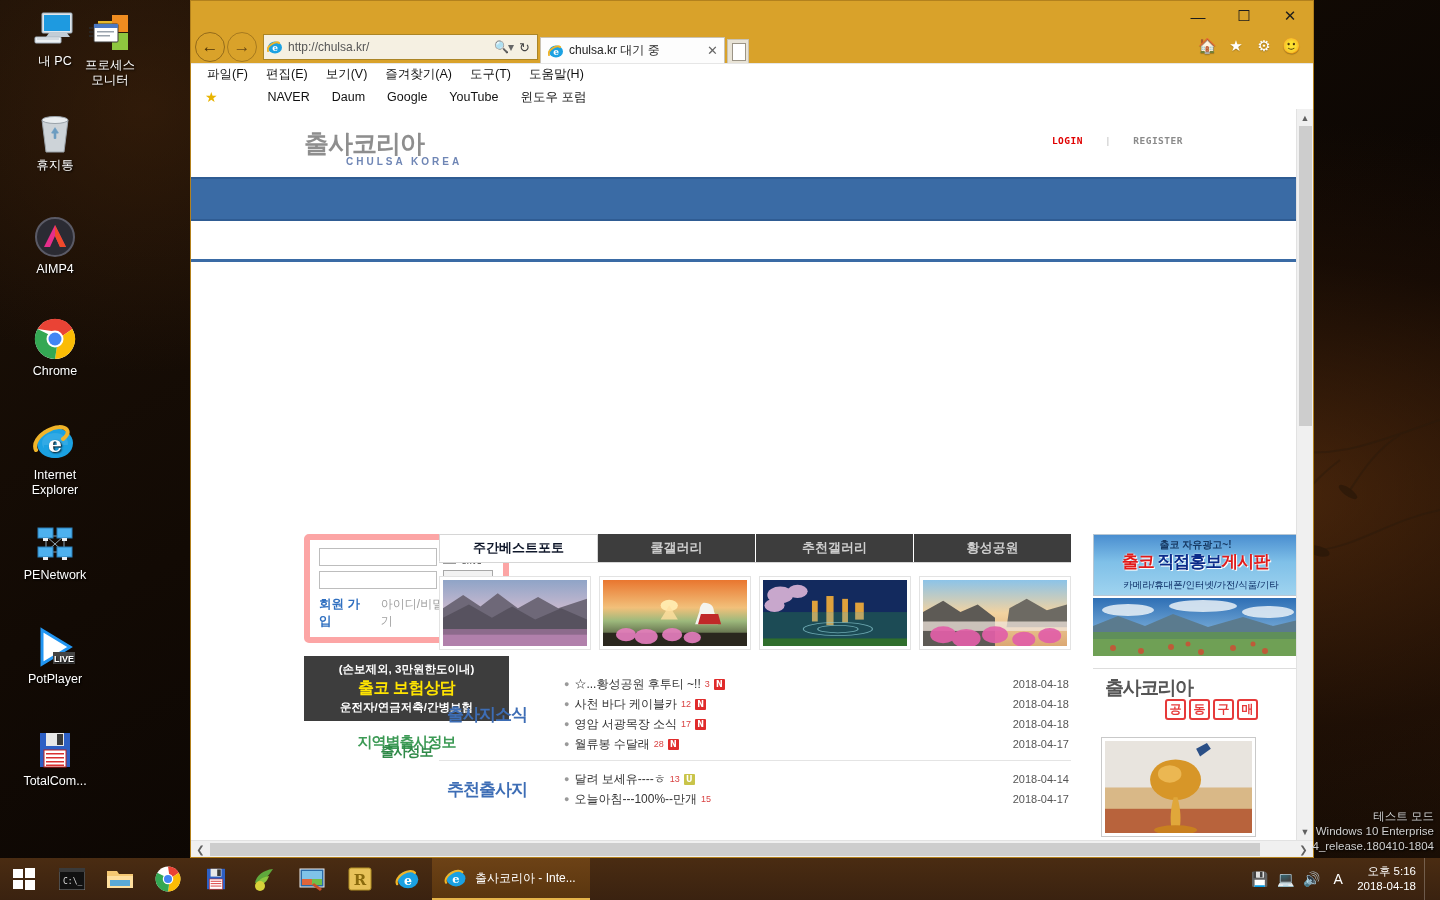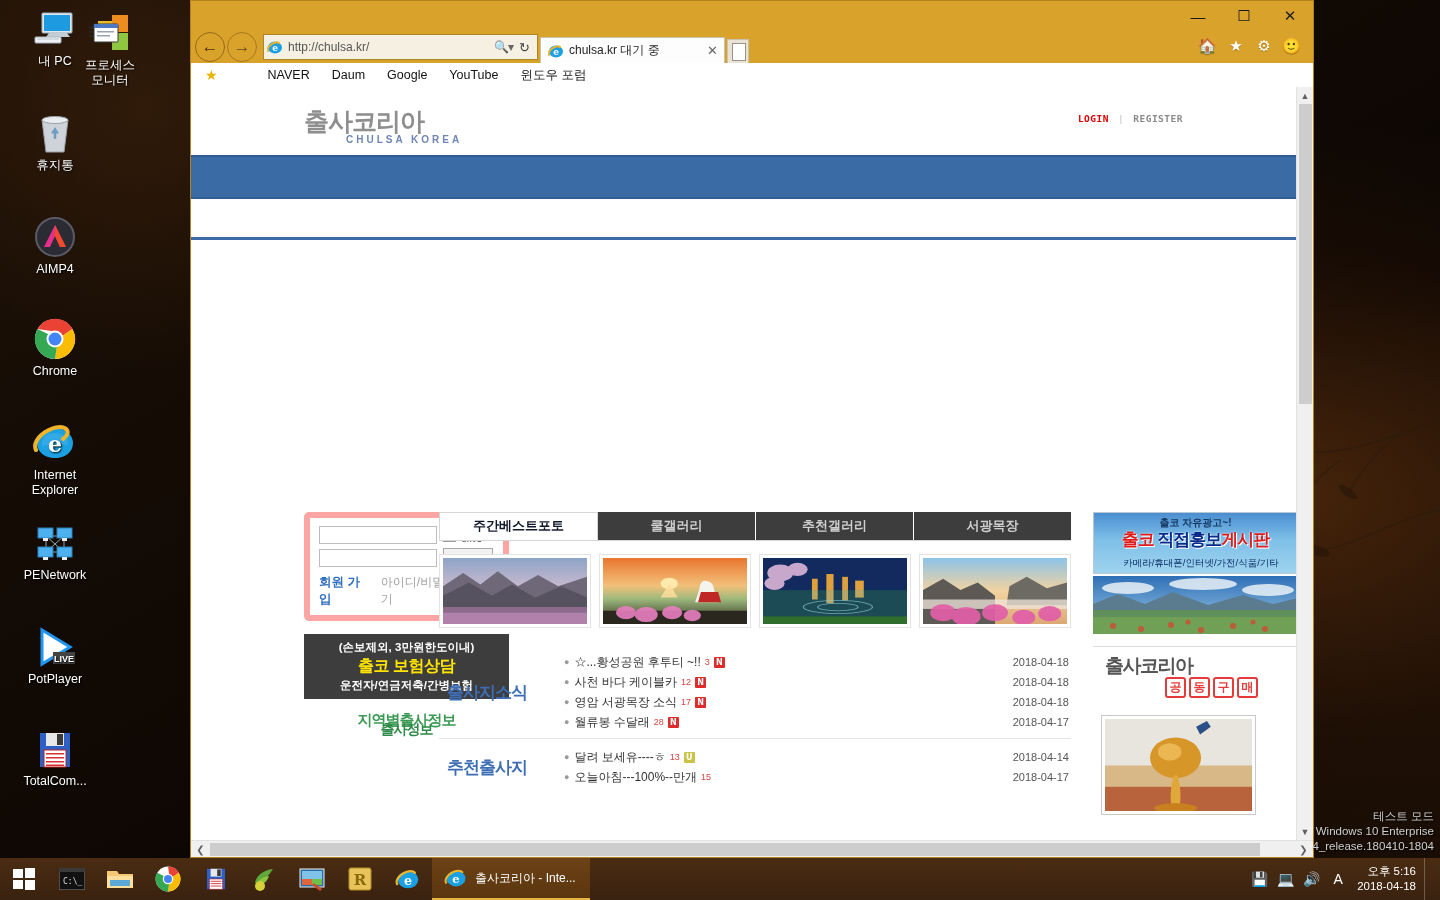--- a/index.html
+++ b/index.html
@@ -87,21 +87,21 @@
   #hthumb { height:13px; background:#cdcdcd; }
 
   
   #site { position:absolute; left:0; top:0; width:1107px; }
   #site-header { height:68px; background:#fff; position:relative; }
   #logo { position:absolute; left:113px; top:18px; }
   #logo .ko { font-size:25px; font-weight:bold; color:#8e8e8e; letter-spacing:-1px;
      font-family:"DejaVu Sans", sans-serif; }
   #logo .en { font-size:10px; color:#6f86b5; letter-spacing:3px; font-weight:bold;
      margin-top:-4px; padding-left:42px;}
-  #authlinks { position:absolute; right:115px; top:26px; display:flex; align-items:center; gap:9px; font-size:9.5px;
+  #authlinks { position:absolute; right:115px; top:26px; display:flex; align-items:center; gap:22px; font-size:9.5px;
      font-weight:bold; letter-spacing:.5px; font-family:"DejaVu Sans Mono", monospace;}
   #authlinks .login { color:#e00000; }
   #authlinks .sep { color:#ccc; }
   #authlinks .reg { color:#8a8a8a; }
   #navbar { height:44px; background:#3a6ba5; border-top:2px solid #2f5c93; border-bottom:2px solid #2f5c93;}
   #subnav { height:38px; background:#fff; }
   #navrule { height:3px; background:#3a6ba5; }
   #blankzone { height:262px; background:#fff; }
 
   
@@ -384,20 +384,28 @@
     </div>
 
     <div id="titlebtns">
       <span class="tbic">🏠</span>
       <span class="tbic">★</span>
       <span class="tbic">⚙</span>
       <span class="tbic">🙂</span>
     </div>
   </div>
 
+  <div id="menurow">
+    <span>파일(F)</span>
+    <span>편집(E)</span>
+    <span>보기(V)</span>
+    <span>즐겨찾기(A)</span>
+    <span>도구(T)</span>
+    <span>도움말(H)</span>
+  </div>
 
   <div id="favrow">
     <span class="star">★</span>
     <span style="width:6px"></span>
     <span>NAVER</span>
     <span>Daum</span>
     <span>Google</span>
     <span>YouTube</span>
     <span>윈도우 포럼</span>
   </div>
@@ -453,21 +461,21 @@
               <span>지역별출사정보</span>
               <span class="sub">출사정보</span>
             </div>
           </div>
 
           <div id="col-mid">
             <div id="gtabs">
               <div class="gtab active">주간베스트포토</div>
               <div class="gtab">쿨갤러리</div>
               <div class="gtab">추천갤러리</div>
-              <div class="gtab">서광목장</div>
+              <div class="gtab">황성공원</div>
             </div>
 
             <div id="gthumbs">
               <div class="gthumb">
                 <svg class="img" viewBox="0 0 100 70" preserveAspectRatio="none">
                   <defs>
                       <linearGradient id="g1" x1="0" y1="0" x2="0" y2="1">
                     <stop offset="0" stop-color="#8fa4c7"></stop>
                         <stop offset="0.45" stop-color="#c9b9cf"></stop>
                         <stop offset="1" stop-color="#9b8ea3"></stop>

